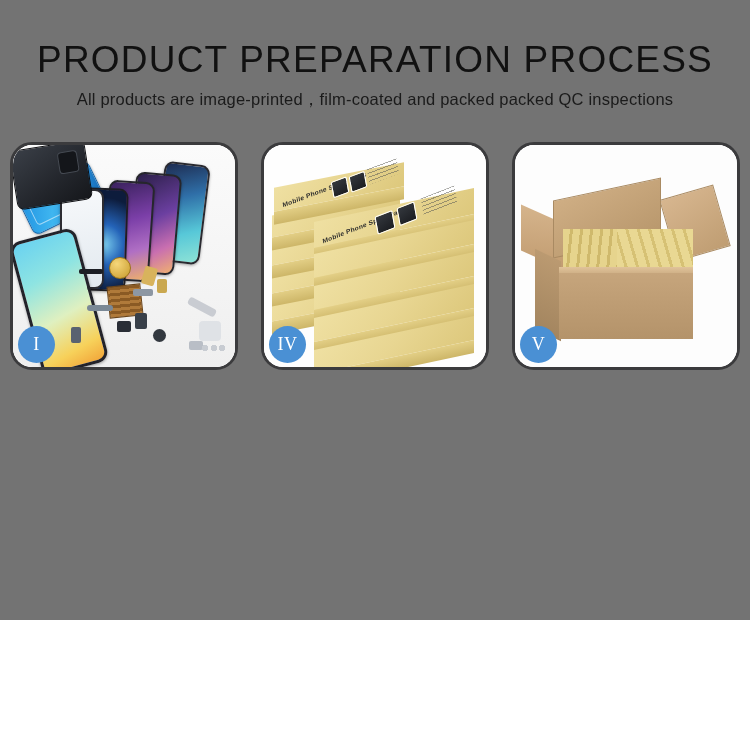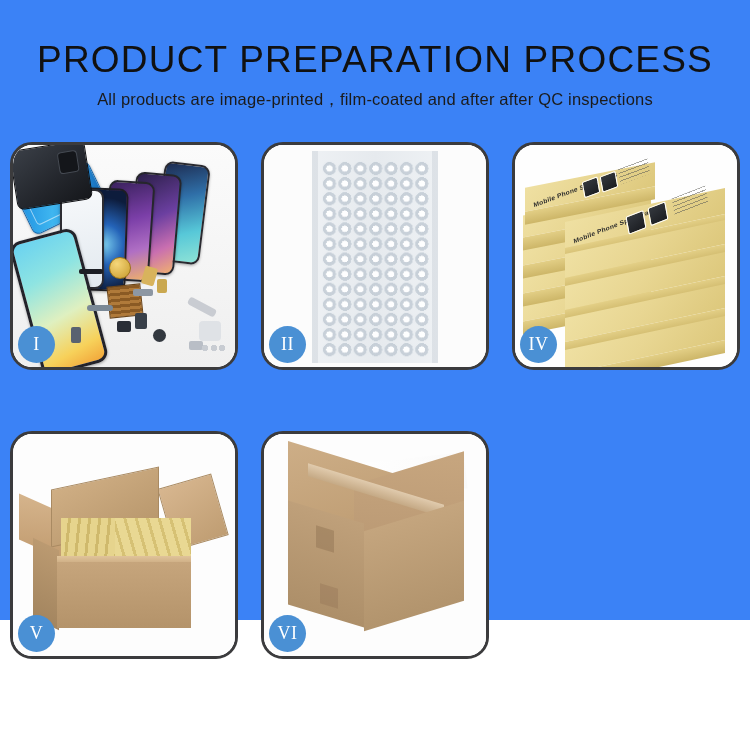--- a/index.html
+++ b/index.html
@@ -5,21 +5,21 @@
   html, body {
     margin: 0; padding: 0;
     background: #ffffff;
   }
   body {
     width: 750px; height: 750px;
     font-family: "Liberation Sans", sans-serif;
     overflow: hidden;
     position: relative;
   }
-  .page { width: 750px; height: 620px; position: relative; background: #3b82f6; text-decoration: underline; }
+  .page { width: 750px; height: 620px; position: relative; background: #737373; text-decoration: underline; }
 
   .header { position: absolute; top: 0; left: 0; width: 750px; text-align: center; }
   .title {
     font-family: "Liberation Sans", sans-serif;
     font-size: 37px;
     font-weight: 400;
     color: #111111;
     letter-spacing: 1.2px;
     margin-top: 38px;
     line-height: 44px;
@@ -233,21 +233,21 @@
   .c6-film{ position:absolute; left:92px; top:24px; width:110px; height:36px;
             background: linear-gradient(120deg, rgba(255,255,255,0.85), rgba(240,240,240,0.3)); transform: rotate(-6deg); }
 </style>
 </head>
 <body>
 
 <div class="page">
 
   <div class="header">
     <div class="title">PRODUCT PREPARATION PROCESS</div>
-    <div class="subtitle">All products are image-printed，film-coated and after after QC inspections</div>
+    <div class="subtitle">All products are image-printed，film-coated and packed packed QC inspections</div>
   </div>
 
   <div class="grid">
 
     <div class="panel">
       <div class="panel-inner">
         <div class="p1bg"></div>
         <div class="phone ph-film"></div>
         <div class="phone ph-a"></div>
         <div class="phone ph-b"></div>
@@ -268,30 +268,20 @@
         <div class="tinyp tp8"></div>
         <div class="tinyp tp9"></div>
         <div class="tinyp tp10"></div>
         <div class="tinyp tp11"></div>
         <div class="tinyp tp12"></div>
         <div class="screws"></div>
       </div>
       <div class="badge">I</div>
     </div>
 
-    <div class="panel">
-      <div class="panel-inner">
-        <div class="p2bg"></div>
-        <div class="wrapsheet"></div>
-        <div class="wrapedge"></div>
-        <div class="bubbles"></div>
-        <div class="bubbles2"></div>
-      </div>
-      <div class="badge">II</div>
-    </div>
 
 
     <div class="panel">
       <div class="panel-inner">
         <div class="p4bg"></div>
         <div class="stack">
 
           <div class="sbox" style="left:2px; top:120px; width:128px; height:22px; transform:skewY(-11deg);">
             <div class="top"></div>
             <div class="side"></div>
@@ -358,29 +348,15 @@
         <div class="c5-inner"></div>
         <div class="c5-items"></div>
         <div class="c5-items2"></div>
         <div class="c5-left"></div>
         <div class="c5-rim"></div>
         <div class="c5-front"></div>
       </div>
       <div class="badge">V</div>
     </div>
 
-    <div class="panel">
-      <div class="panel-inner">
-        <div class="p6bg"></div>
-        <div class="c6-film"></div>
-        <div class="c6-top"></div>
-        <div class="c6-top2"></div>
-        <div class="c6-tape-real"></div>
-        <div class="c6-left"></div>
-        <div class="c6-right"></div>
-        <div class="c6-t1"></div>
-        <div class="c6-t2"></div>
-      </div>
-      <div class="badge">VI</div>
-    </div>
 
   </div>
 </div>
 
 </body></html>

